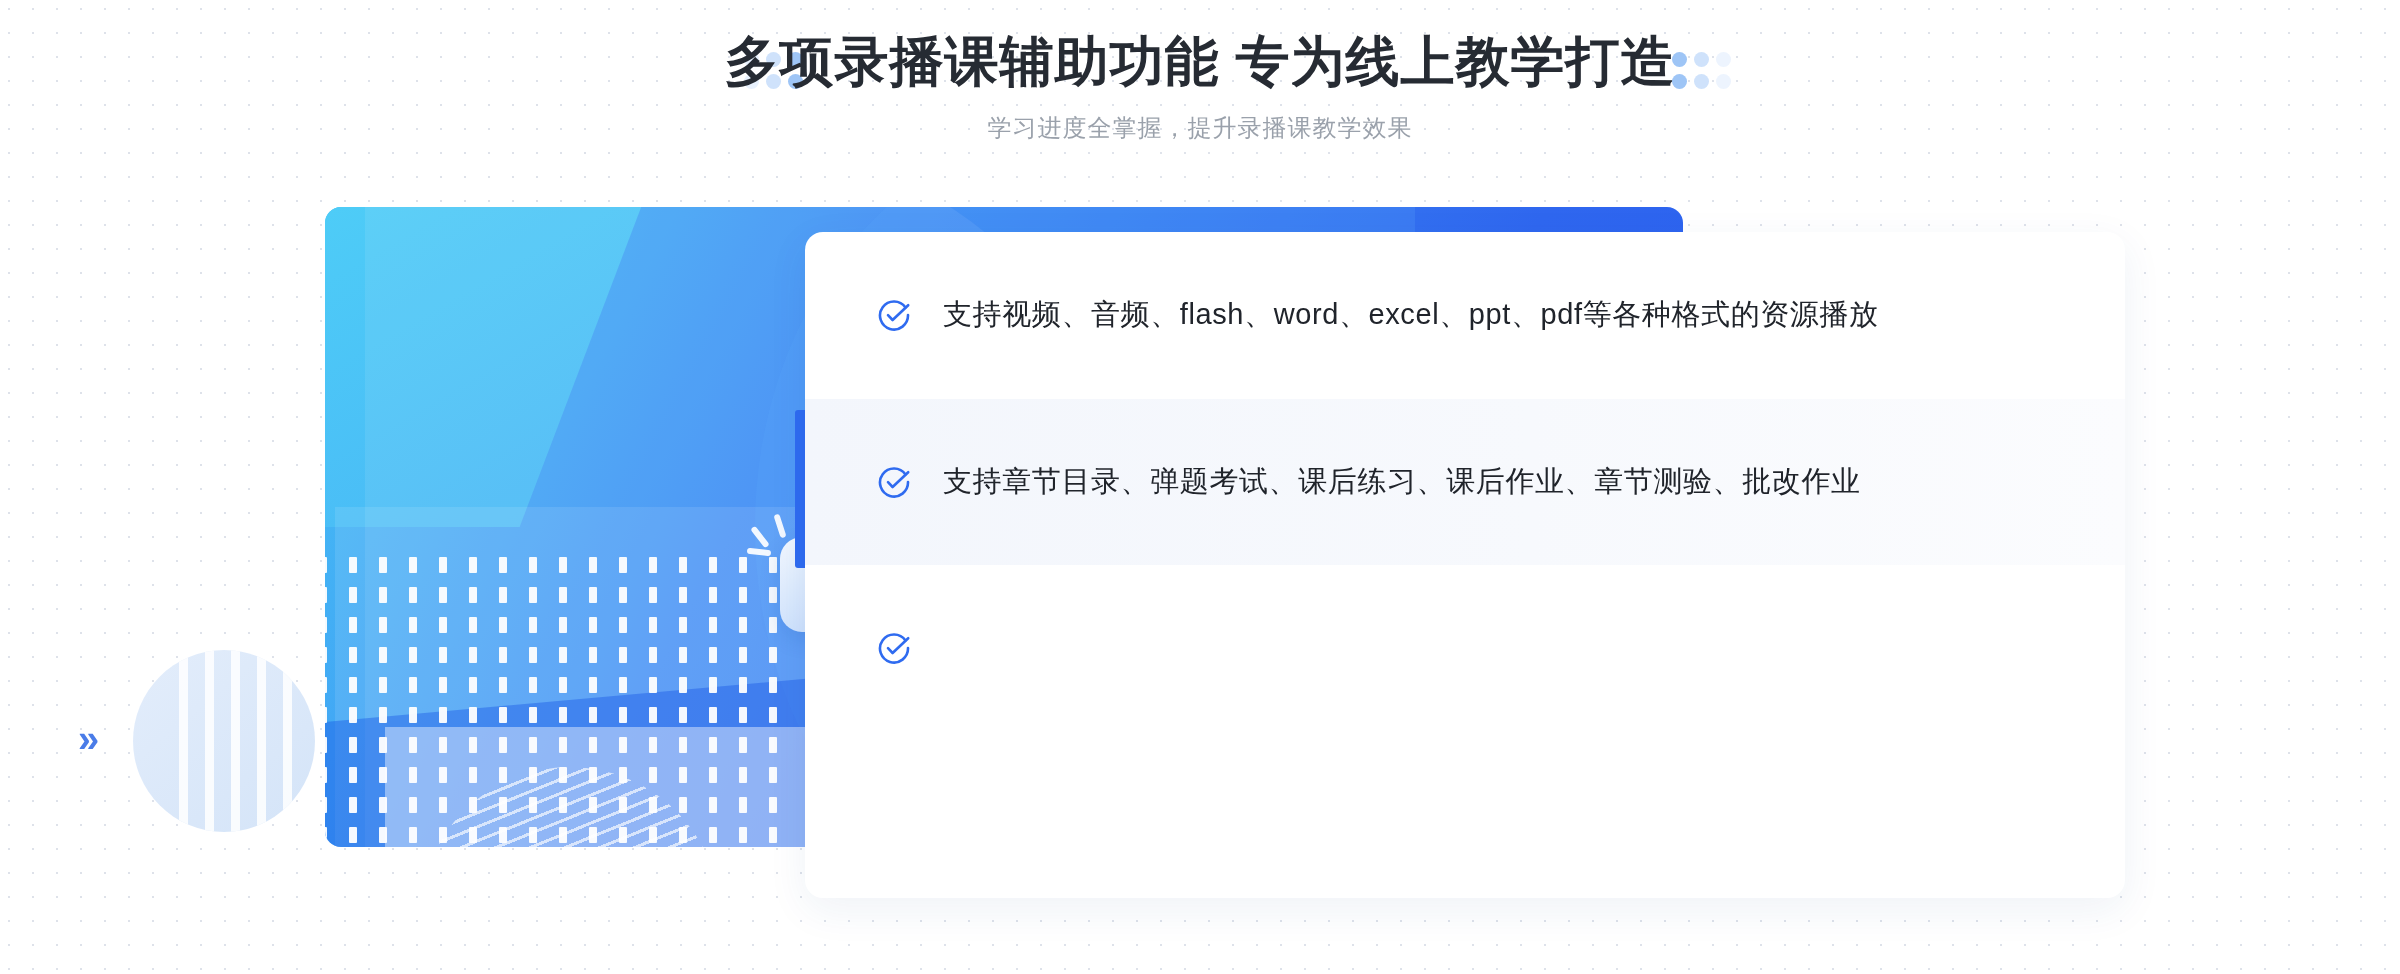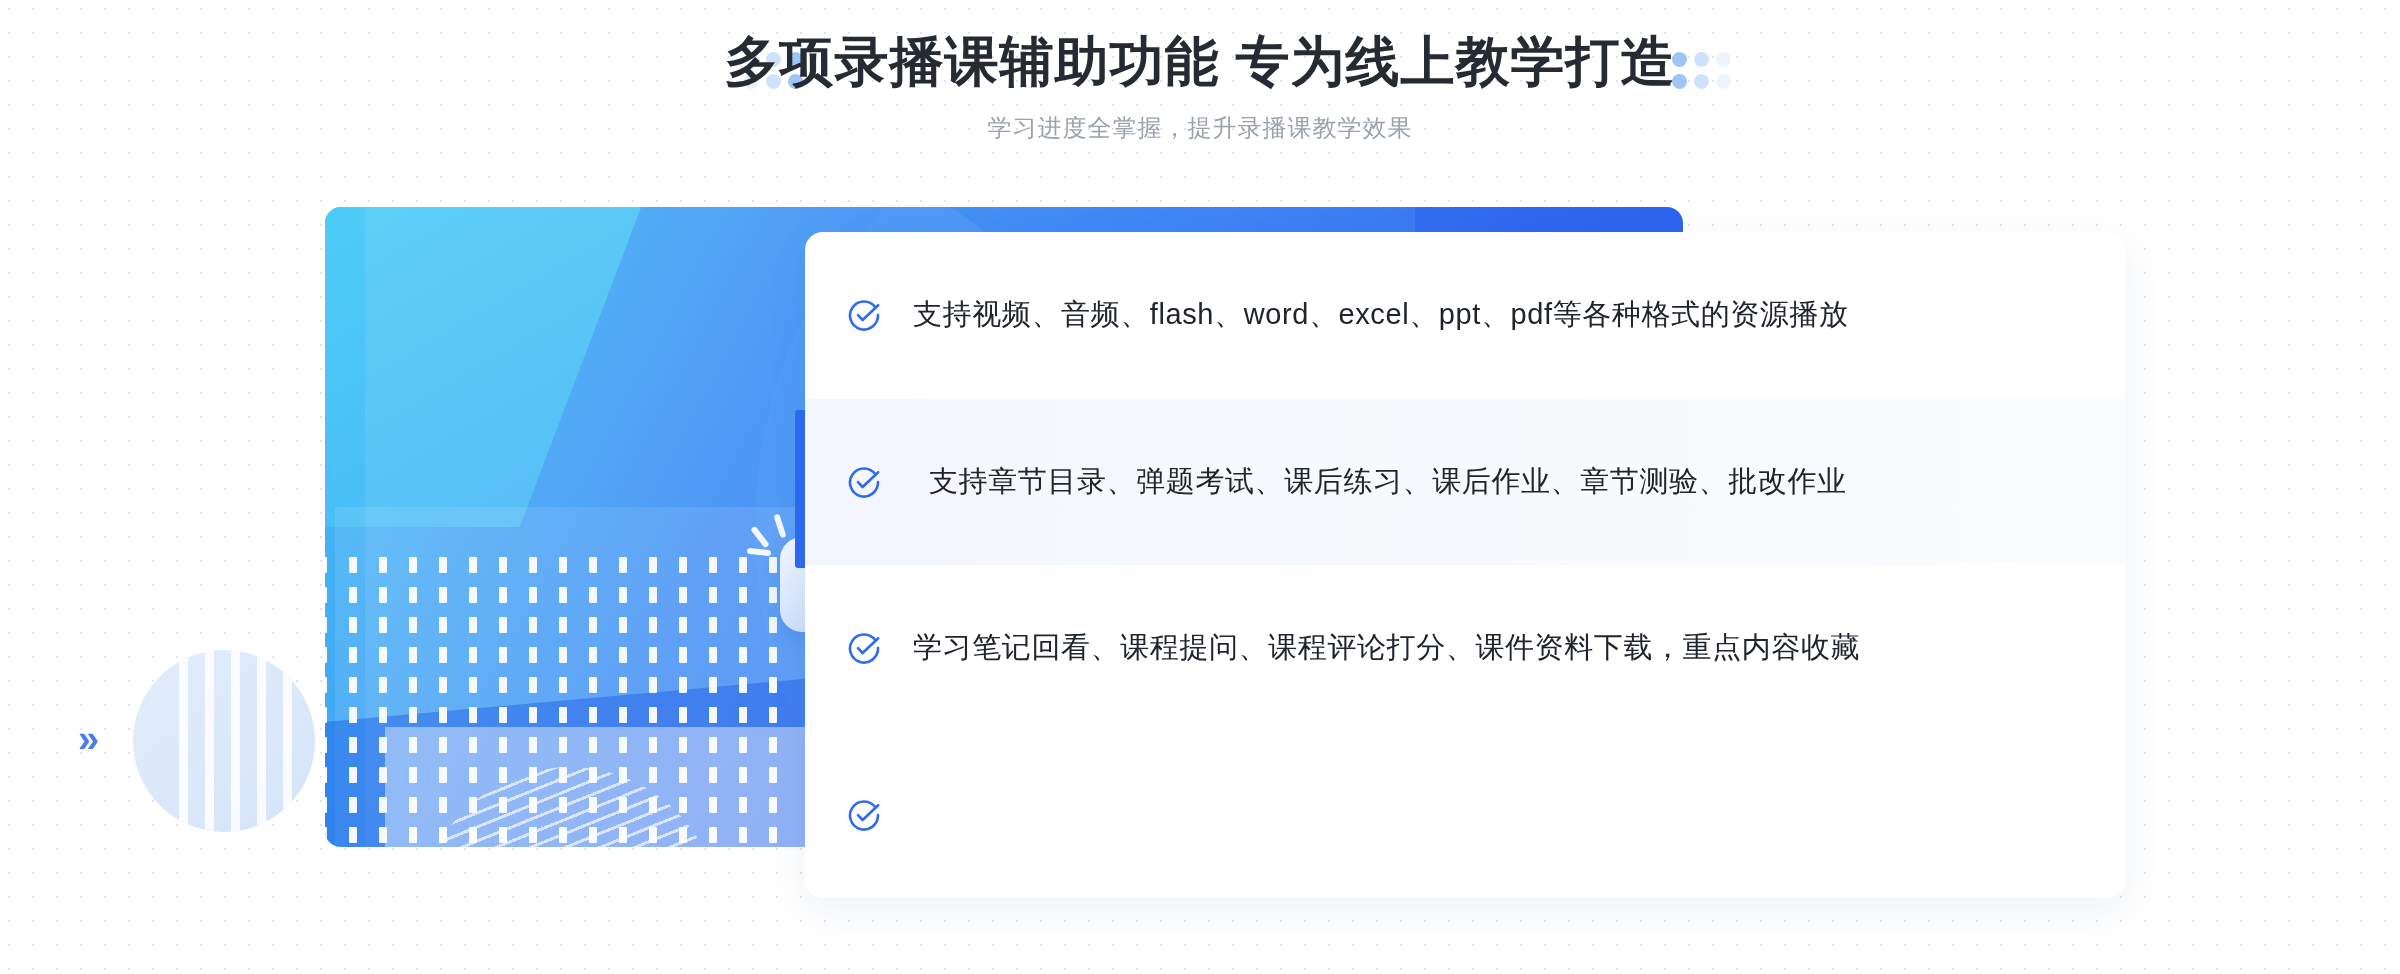--- a/index.html
+++ b/index.html
@@ -256,26 +256,25 @@
     background: #ffffff;
     border-radius: 18px;
     box-shadow: 0 12px 40px rgba(34,68,140,0.07);
     overflow: hidden;
   }
   .feature-row {
     position: relative;
     height: 166.5px;
     display: flex;
     align-items: center;
-    padding-left: 42px;
+    padding-left: 72px;
     box-sizing: border-box;
   }
   .feature-row.active {
     background: linear-gradient(to right, #f3f6fc 0%, #f7f9fd 55%, #fbfcfe 100%);
-    gap: 16px;
   }
   .check-icon {
     flex: 0 0 auto;
     width: 34px; height: 34px;
     margin-right: 32px;
   }
   .feature-text {
     font-size: 29px;
     color: #20242b;
     letter-spacing: 0.6px;
@@ -608,27 +607,20 @@
     </div>
 
     <div class="feature-row active">
       <svg class="check-icon" viewBox="0 0 34 34">
         <path d="M28.5 9.5 A14 14 0 1 0 31 17" fill="none" stroke="#2f6bf0" stroke-width="2.6" stroke-linecap="round"></path>
         <path d="M11 17.2 L15.6 22 L31.2 7.2" fill="none" stroke="#2f6bf0" stroke-width="2.6" stroke-linecap="round" stroke-linejoin="round"></path>
       </svg>
       <span class="feature-text">支持章节目录、弹题考试、课后练习、课后作业、章节测验、批改作业</span>
     </div>
 
-    <div class="feature-row">
-      <svg class="check-icon" viewBox="0 0 34 34">
-        <path d="M28.5 9.5 A14 14 0 1 0 31 17" fill="none" stroke="#2f6bf0" stroke-width="2.6" stroke-linecap="round"></path>
-        <path d="M11 17.2 L15.6 22 L31.2 7.2" fill="none" stroke="#2f6bf0" stroke-width="2.6" stroke-linecap="round" stroke-linejoin="round"></path>
-      </svg>
-      <span class="feature-text">学习笔记回看、课程提问、课程评论打分、课件资料下载，重点内容收藏</span>
-    </div>
 
     <div class="feature-row">
       <svg class="check-icon" viewBox="0 0 34 34">
         <path d="M28.5 9.5 A14 14 0 1 0 31 17" fill="none" stroke="#2f6bf0" stroke-width="2.6" stroke-linecap="round"></path>
         <path d="M11 17.2 L15.6 22 L31.2 7.2" fill="none" stroke="#2f6bf0" stroke-width="2.6" stroke-linecap="round" stroke-linejoin="round"></path>
       </svg>
     </div>
 
   </div>
 

